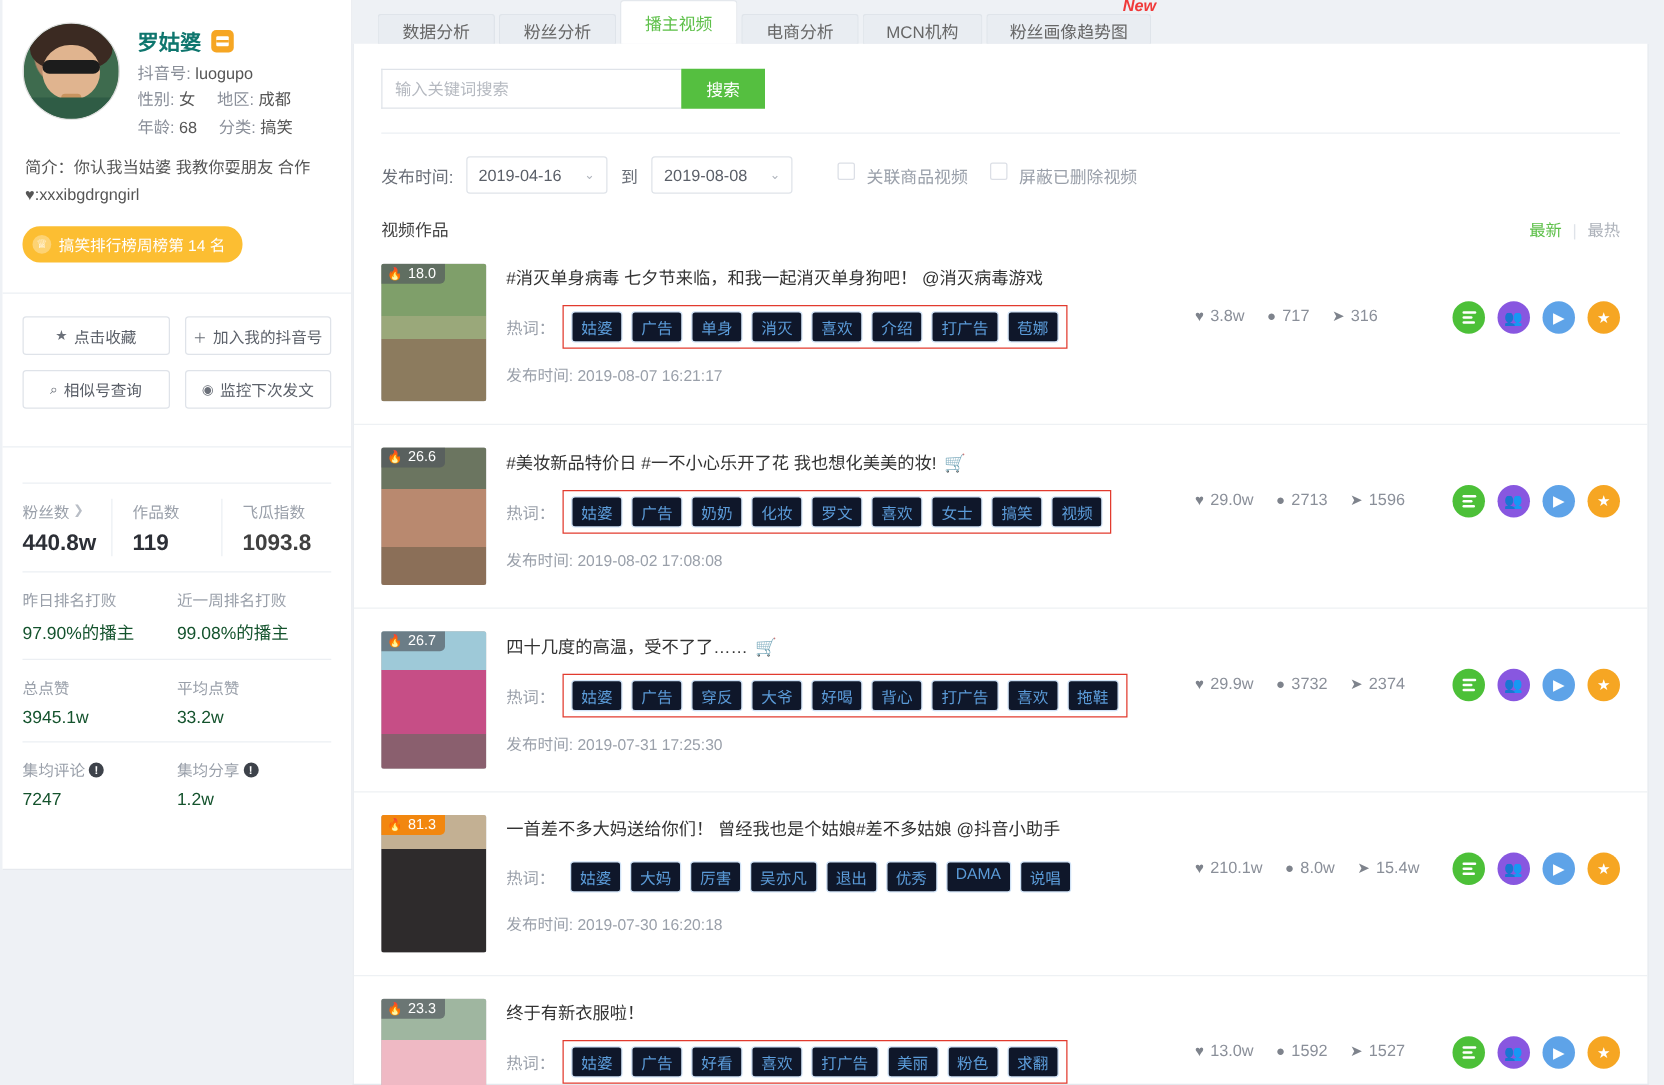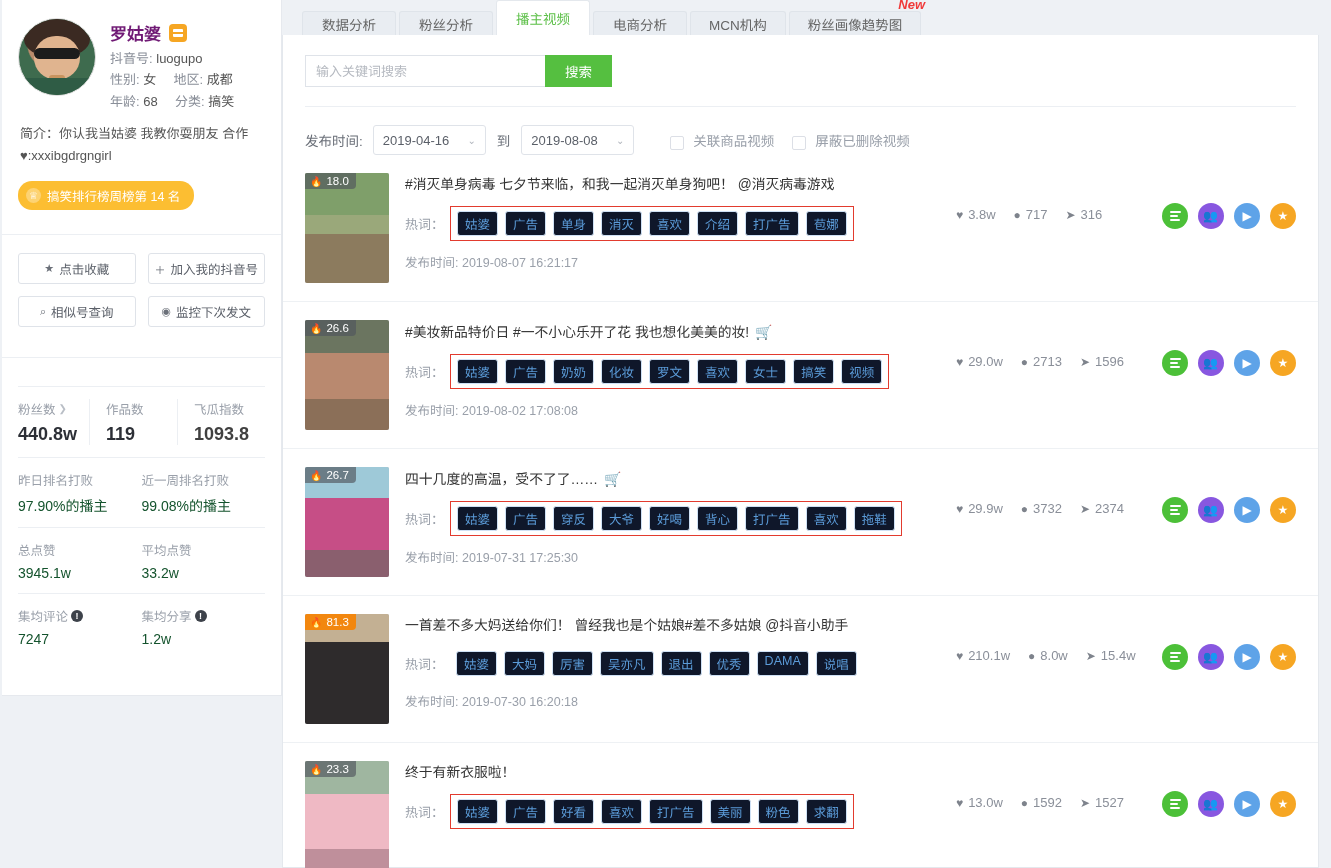--- a/index.html
+++ b/index.html
@@ -31,21 +31,21 @@
     border: 1px solid #ddd;
   }
   .avatar .hair { position:absolute; left:6%; top:-6%; width:88%; height:56%; background:#3b2a22; border-radius:50% 50% 42% 42%; }
   .avatar .face { position:absolute; left:20%; top:22%; width:60%; height:58%; background:#e0b48f; border-radius:48% 48% 50% 50%; }
   .avatar .glass { position:absolute; left:20%; top:38%; width:60%; height:15%; background:#1c1c1c; border-radius:7px; }
   .avatar .shirt { position:absolute; left:0; bottom:0; width:100%; height:22%; background:#2f5c45; }
   .avatar .neck { position:absolute; left:40%; bottom:16%; width:20%; height:10%; background:#c8945f; border-radius:3px; }
 
   .profile-info { margin-left: 14px; padding-top: 2px; }
   .name-row { display: flex; align-items: center; gap: 8px; }
-  .pname { font-size: 17px; font-weight: bold; color: #701a75; }
+  .pname { font-size: 17px; font-weight: bold; color: #0f766e; }
   .verify-badge {
     width: 18px; height: 18px; border-radius: 4px; background: #f6a623;
     display: inline-flex; align-items: center; justify-content: center;
   }
   .verify-badge i { display:block; width:10px; height:8px; background:#fff; border-radius:1px; position:relative; }
   .verify-badge i:after { content:""; position:absolute; left:0; top:3px; width:10px; height:2px; background:#f6a623; }
   .meta-line { font-size: 13px; color: #8a8f99; margin-top: 7px; line-height: 1.1; }
   .meta-line b { font-weight: normal; color: #555; }
   .meta-sp { display: inline-block; width: 10px; }
 
@@ -116,21 +116,21 @@
 
   .filter-row { display: flex; align-items: center; padding: 18px 22px 0 22px; font-size: 13.5px; color: #5a5f68; }
   .fl-label { margin-right: 10px; color: #6a6f78; }
   .dropdown {
     width: 113px; height: 30px; border: 1px solid #dfe3e9; border-radius: 3px;
     display: flex; align-items: center; justify-content: space-between;
     padding: 0 9px; font-size: 13px; color: #5a5f68; cursor: pointer; background: #fff;
   }
   .dd-chev { color: #b0b5bd; font-size: 10px; }
   .to-word { margin: 0 11px; color: #6a6f78; }
-  .cbox-wrap { display: flex; align-items: flex-end; margin-left: 36px; cursor: pointer; }
+  .cbox-wrap { display: flex; align-items: flex-start; margin-left: 36px; cursor: pointer; }
   .cbox { width: 14px; height: 14px; border: 1px solid #dcdfe6; border-radius: 2px; background: #fff; }
   .cbox-label { margin-left: 9px; color: #9aa0aa; font-size: 13.5px; }
 
   .list-head { display: flex; align-items: center; justify-content: space-between; padding: 18px 22px 0 22px; }
   .list-title { font-size: 13.5px; color: #444; }
   .sorts { font-size: 13px; color: #aeb3bb; }
   .sorts .s-active { color: #5ec04a; cursor: pointer; }
   .sorts .s-idle { color: #aeb3bb; cursor: pointer; }
   .sorts .bar { color: #dfe3e9; margin: 0 5px; }
 
@@ -364,20 +364,28 @@
         <label class="cbox-wrap">
           <span class="cbox"></span>
           <span class="cbox-label">关联商品视频</span>
         </label>
         <label class="cbox-wrap" style="margin-left:18px;">
           <span class="cbox"></span>
           <span class="cbox-label">屏蔽已删除视频</span>
         </label>
       </div>
 
+      <div class="list-head">
+        <span class="list-title">视频作品</span>
+        <span class="sorts">
+          <span class="s-active">最新</span>
+          <span class="bar">|</span>
+          <span class="s-idle">最热</span>
+        </span>
+      </div>
 
       <div id="video-list">
           <div class="vrow">
             <div class="thumb">
               <div class="thumb-img" style="background: linear-gradient(rgb(127, 159, 106) 0px, rgb(127, 159, 106) 38%, rgb(154, 168, 122) 38%, rgb(154, 168, 122) 55%, rgb(140, 123, 94) 55%, rgb(140, 123, 94) 100%);"></div>
               <div class="tb gray">
                 <span class="flame">🔥</span>
                 <span>18.0</span>
               </div>
             </div>

